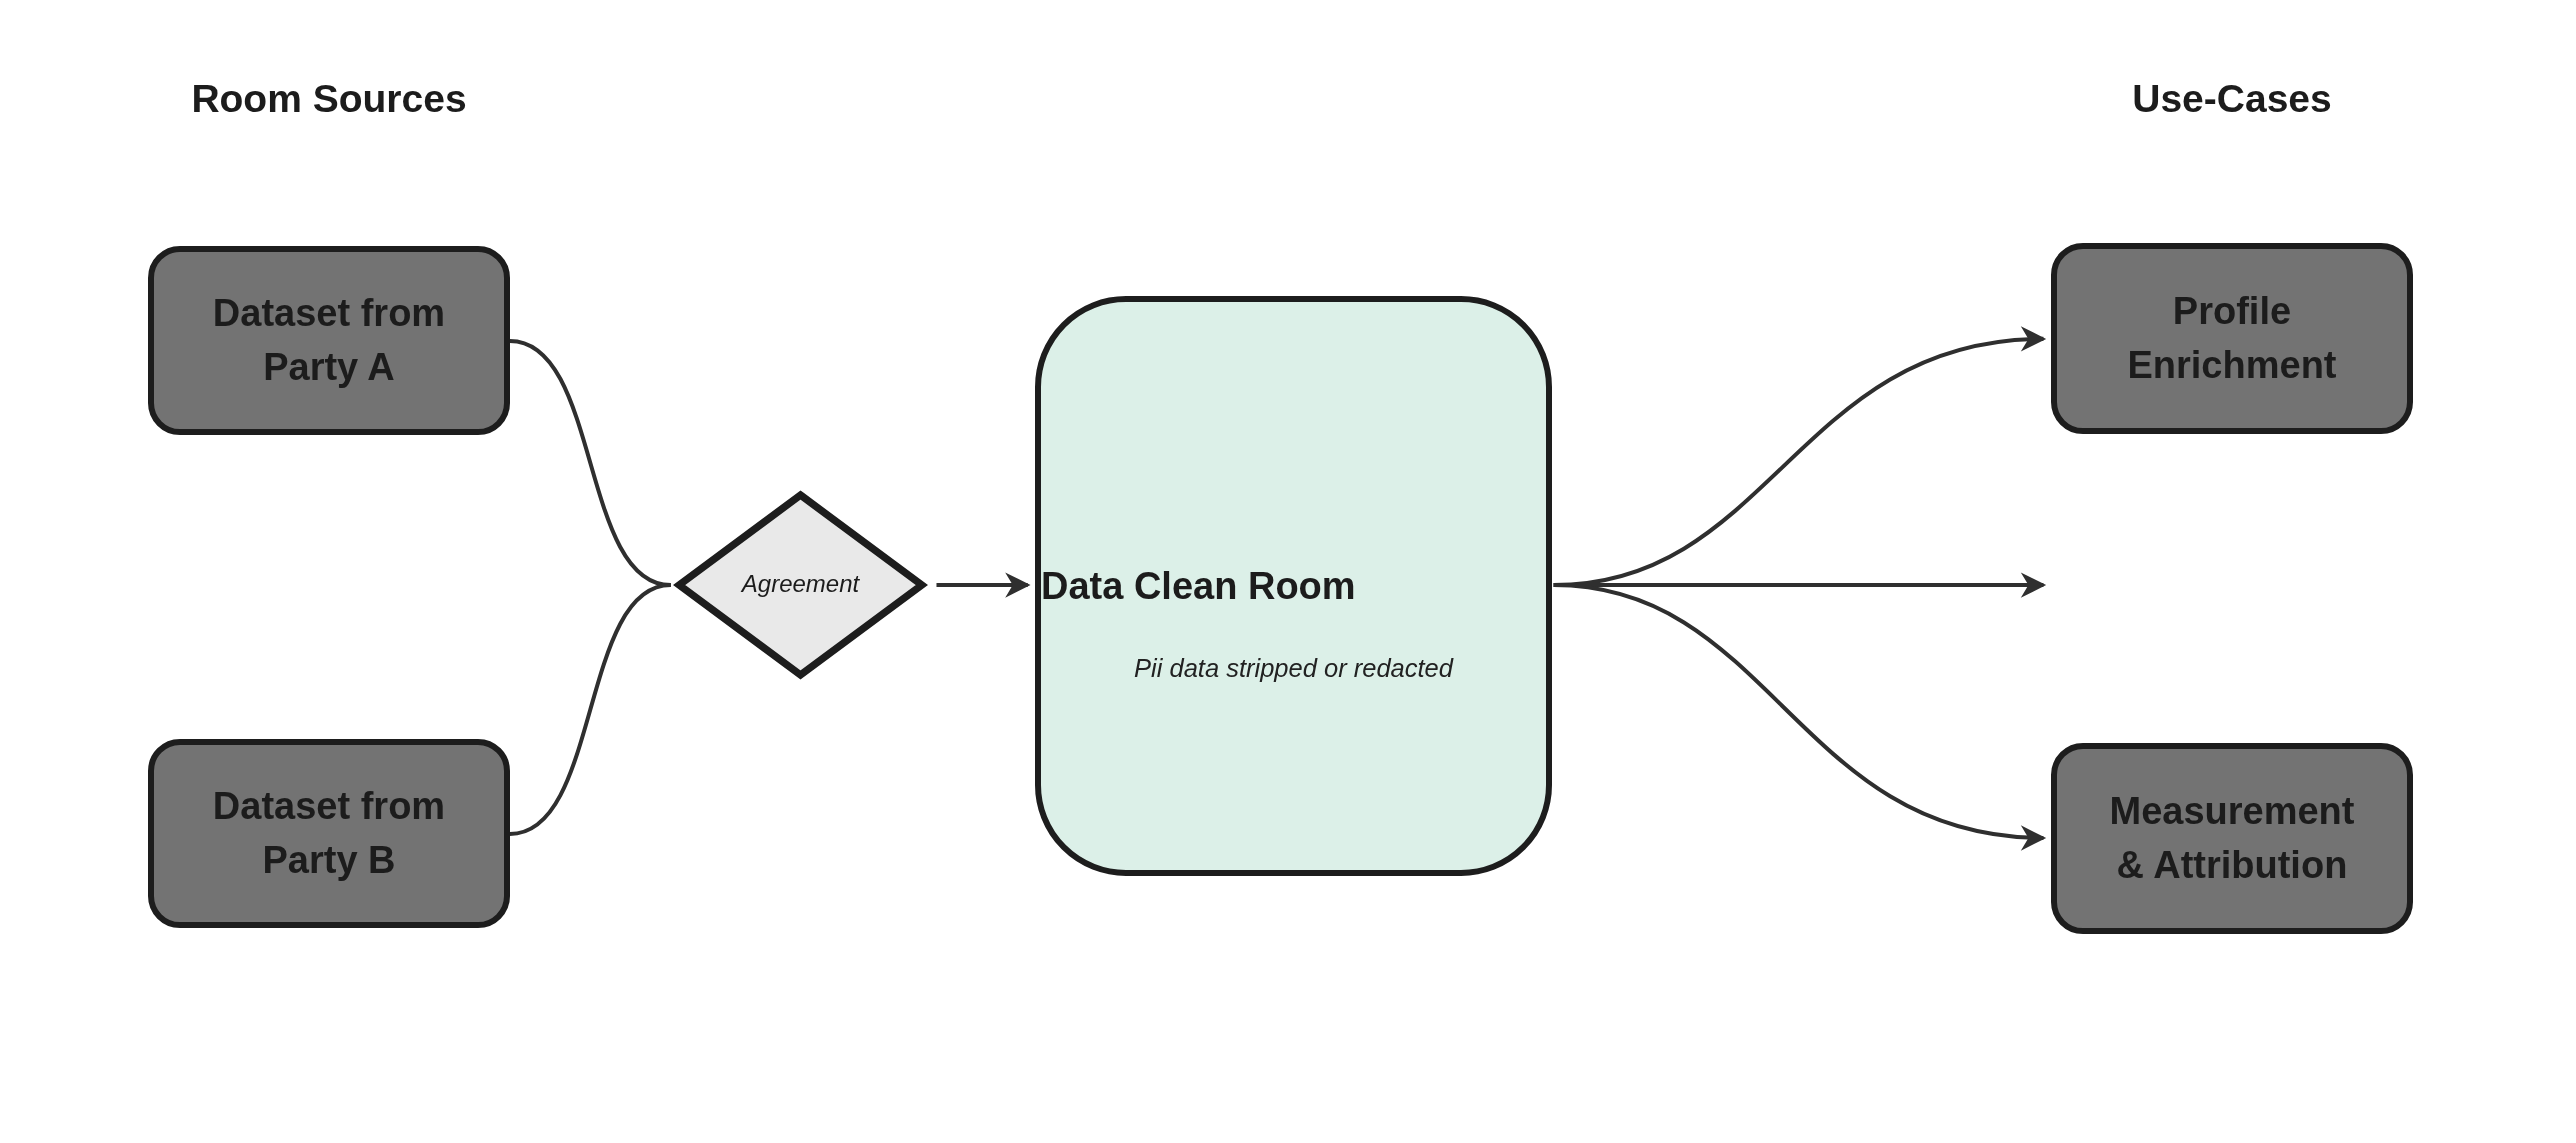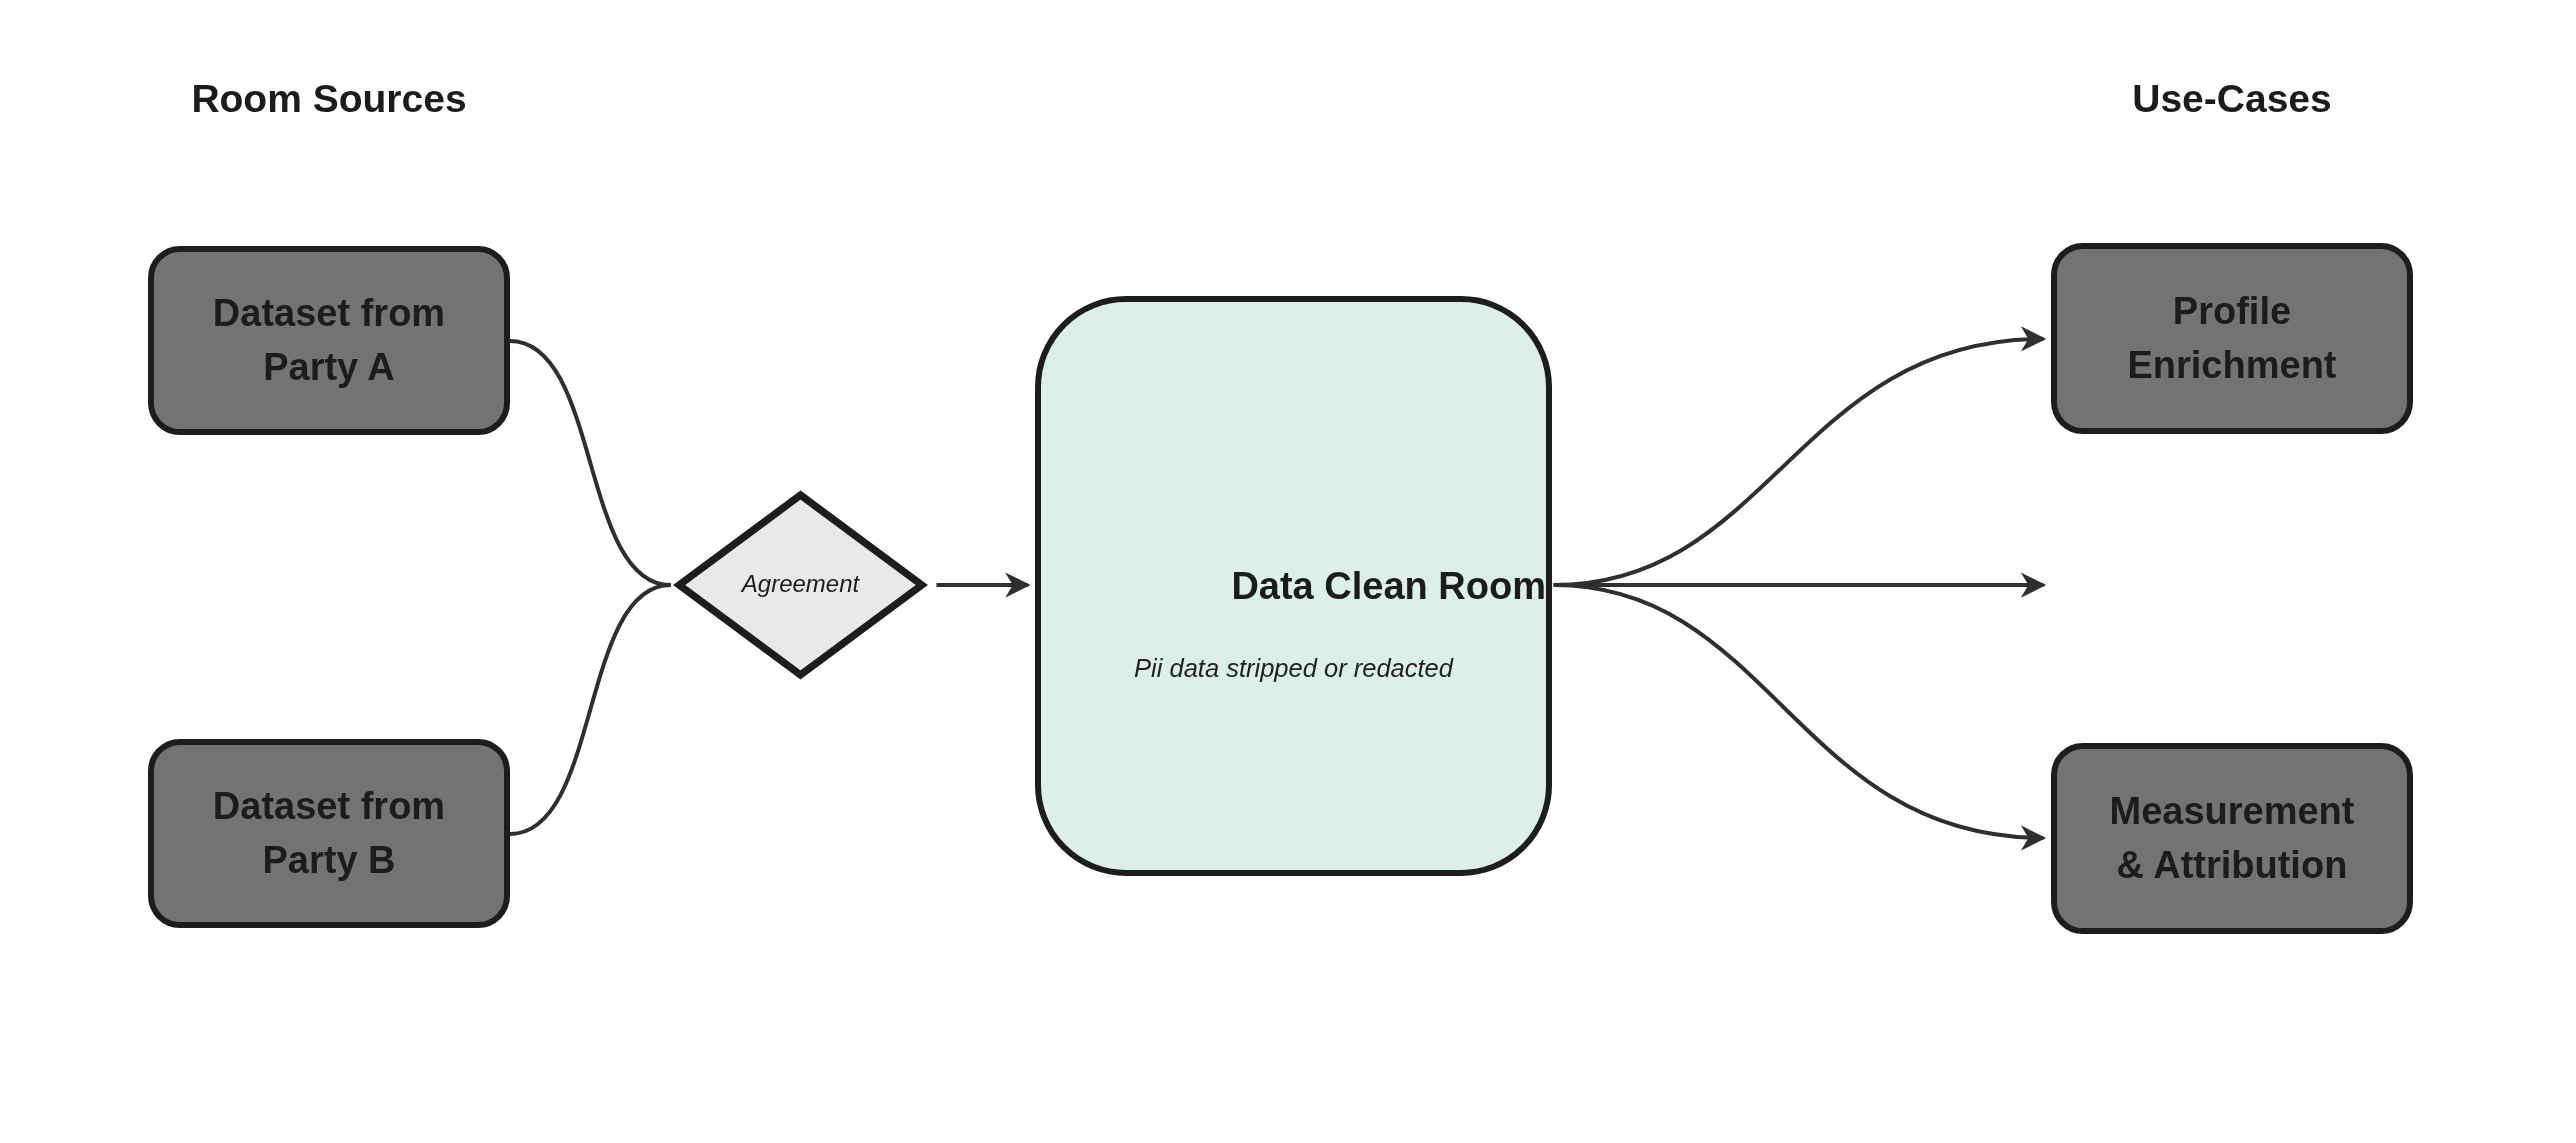--- a/index.html
+++ b/index.html
@@ -54,21 +54,21 @@
     width: 517px; height: 580px;
     background: #dcf0e8;
     border: 6.7px solid #1d1d1d;
     border-radius: 91px;
   }
   #clean-room-title {
     position: absolute;
     left: 0; right: 0;
     top: 50%;
     transform: translateY(-50%);
-    text-align: right;
+    text-align: left;
     font-size: 38px;
     font-weight: 700;
   }
   #clean-room-subtitle {
     position: absolute;
     left: 0; right: 0;
     top: 352px;
     text-align: center;
     font-size: 25.5px;
     font-style: italic;

